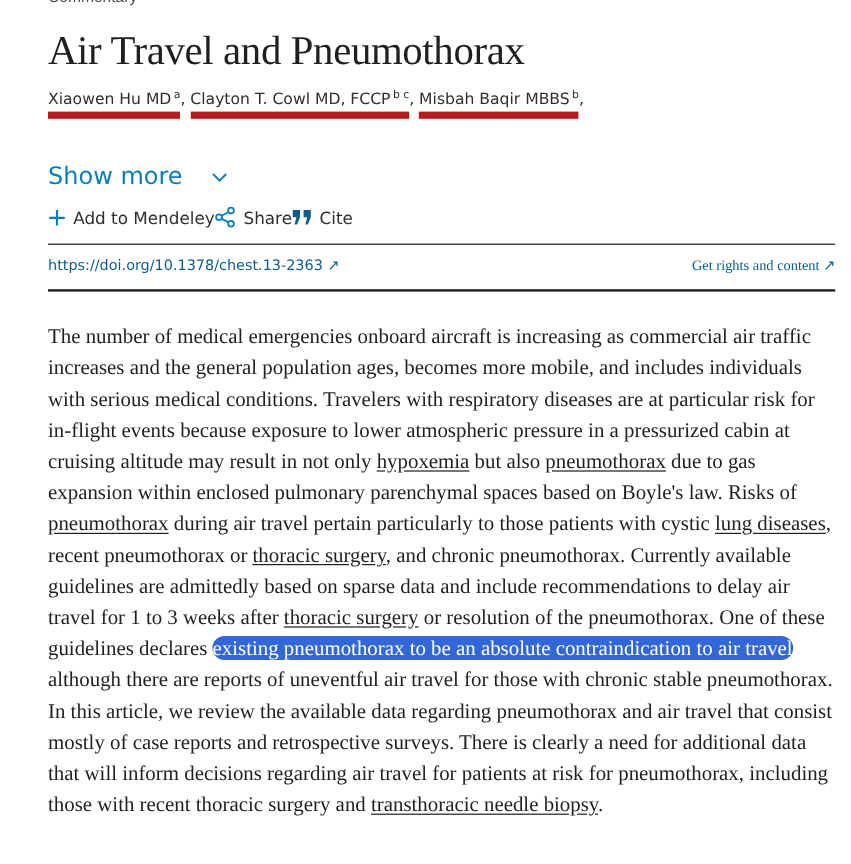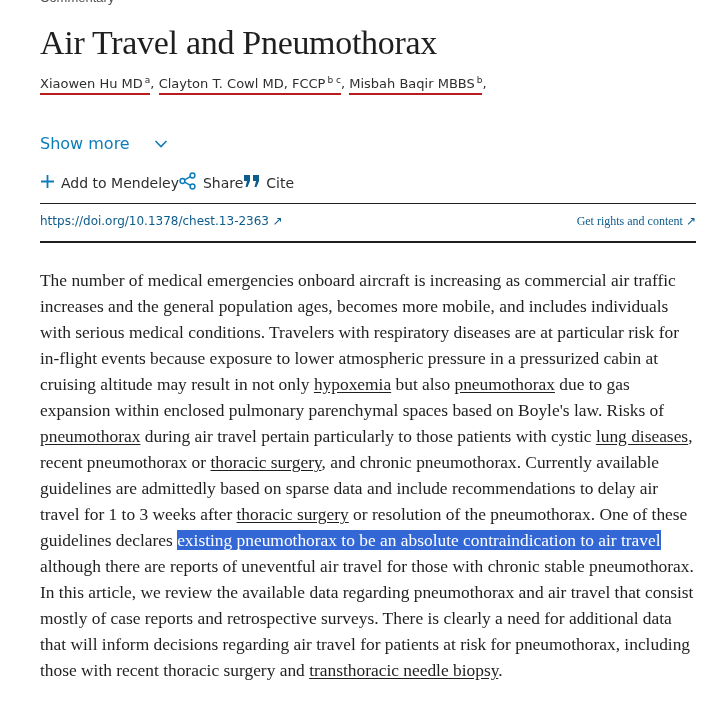--- a/index.html
+++ b/index.html
@@ -11,27 +11,27 @@
   }
   .title {
     position: absolute; left: 0; top: 22px; margin: 0;
     font-family: "Liberation Serif", serif; font-weight: normal;
     font-size: 34px; line-height: 42px; color: #1f1f1f; letter-spacing: -0.3px;
   }
   .authors {
     position: absolute; left: 0; top: 68px; width: 520px;
     font-family: "DejaVu Sans", sans-serif; font-size: 13px; line-height: 24px; color: #2e2e2e;
   }
-  .author { color: #2e2e2e; text-decoration: none; border-bottom: 2px solid #b91c1c; padding-bottom: 2px; cursor: pointer; }
+  .author { color: #2e2e2e; text-decoration: none; border-bottom: 6px solid #b91c1c; padding-bottom: 2px; cursor: pointer; }
   .author sup { font-size: 9px; vertical-align: 5px; margin-left: 2px; }
   .sep { color: #2e2e2e; }
   .aicon { display: inline-block; vertical-align: -2px; margin-left: 4px; }
   .showmore {
     position: absolute; left: 0; top: 134px;
-    font-family: "DejaVu Sans", sans-serif; font-size: 16px; color: #0c7dbb; cursor: pointer;
+    font-family: "DejaVu Sans", sans-serif; font-size: 20px; color: #0c7dbb; cursor: pointer;
     display: flex; align-items: center; gap: 24px;
   }
   .actions {
     position: absolute; left: 0; top: 172px; display: flex; align-items: center; gap: 0;
     font-family: "DejaVu Sans", sans-serif; font-size: 14px; color: #2e2e2e;
   }
   .action { display: flex; align-items: center; gap: 6px; cursor: pointer; }
   .rule1 { position: absolute; left: 0; top: 203px; width: 656px; height: 1px; background: #1f1f1f; }
   .rule2 { position: absolute; left: 0; top: 241px; width: 656px; height: 2px; background: #1f1f1f; }
   .doi {
@@ -40,21 +40,21 @@
   }
   .rights {
     position: absolute; right: 0; top: 214px;
     font-family: Liberation Serif, serif; font-size: 12px; color: #0c5c8c; cursor: pointer;
   }
   .abstract {
     position: absolute; left: 0; top: 267px; width: 660px; margin: 0;
     font-family: "Liberation Serif", serif; font-size: 17.4px; line-height: 26px; color: #1f1f1f;
   }
   .abstract a { color: #1f1f1f; text-decoration: underline; text-underline-offset: 2px; cursor: pointer; }
-  .hl { background: #3367d6; color: #ffffff; }
+  .hl { background: #3367d6; color: #ffffff; border-radius: 10px; }
 </style>
 </head>
 <body>
 
 <div class="page">
   <div class="article-type">Commentary</div>
   <h1 class="title">Air Travel and Pneumothorax</h1>
 
   <div class="authors">
     <a class="author"><span>Xiaowen Hu MD</span><sup>a</sup></a><span class="sep">,</span>

